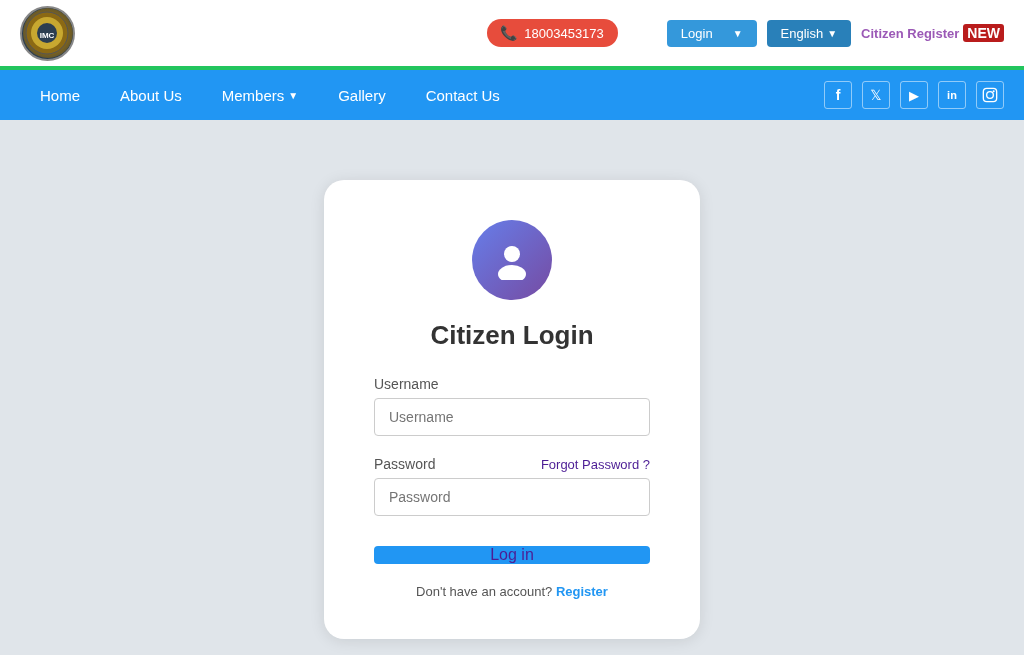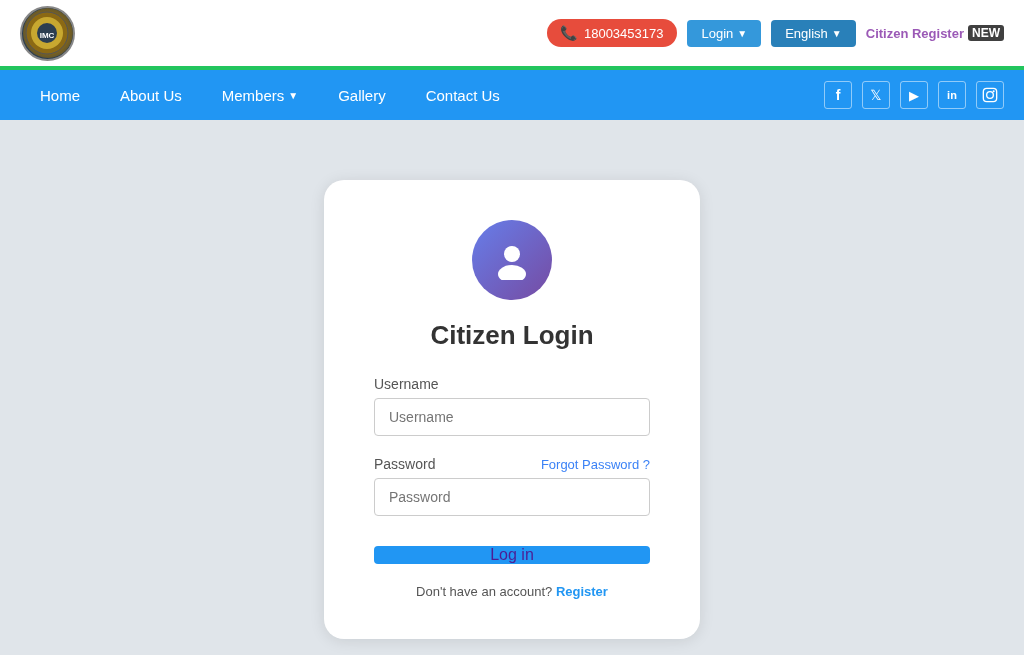--- a/index.html
+++ b/index.html
@@ -80,21 +80,22 @@
     .login-btn {
       background: #3498db;
       color: #fff;
       border: none;
       border-radius: 4px;
       padding: 6px 14px;
       font-size: 13px;
       cursor: pointer;
       display: flex;
       align-items: center;
-      gap: 4px;
+      gap: 20px;
+      margin-left: 39px;
     }
 
     .lang-btn {
       background: #2980b9;
       color: #fff;
       border: none;
       border-radius: 4px;
       padding: 6px 14px;
       font-size: 13px;
       cursor: pointer;
@@ -108,23 +109,23 @@
       border: none;
       color: #9b59b6;
       font-size: 13px;
       cursor: pointer;
       display: flex;
       align-items: center;
       gap: 4px;
       font-weight: bold;
     }
     .new-badge {
-      background: #404040;
-      color: #fff;
-      font-size: 12px;
+      background: #b91c1c;
+      color: #fff;
+      font-size: 14px;
       padding: 1px 4px;
       border-radius: 3px;
       font-weight: bold;
     }
 
     
     .nav-bar {
       background: #2196f3;
       display: flex;
       align-items: center;
@@ -228,21 +229,21 @@
       display: flex;
       justify-content: space-between;
       align-items: center;
       margin-bottom: 6px;
     }
     .password-label {
       font-size: 14px;
       color: #555;
     }
     .forgot-link {
-      color: #3b82f6;
+      color: #4c1d95;
       font-size: 13px;
       text-decoration: none;
       cursor: pointer;
     }
 
     .login-submit-btn {
       width: 100%;
       background: #2196f3;
       color: #4c1d95;
       border: none;

